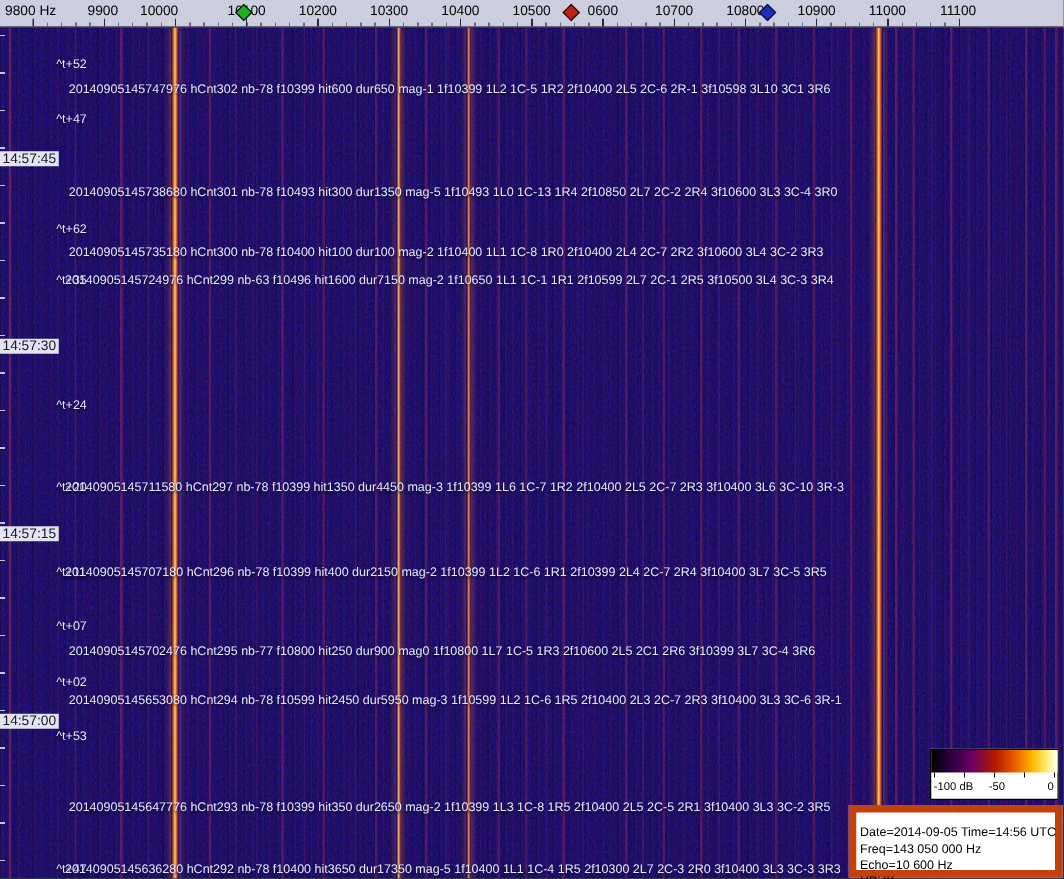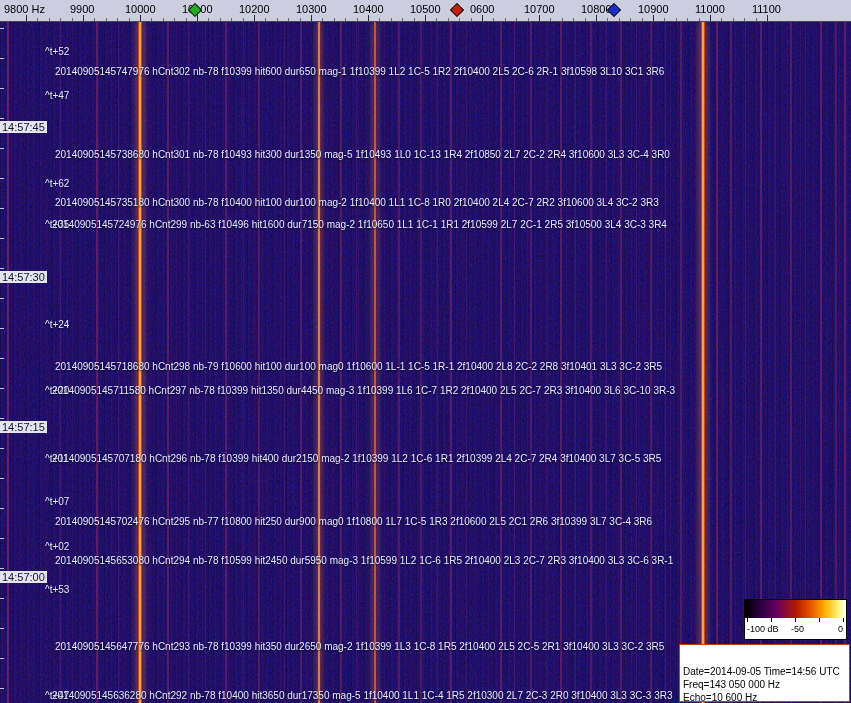--- a/index.html
+++ b/index.html
@@ -43,33 +43,33 @@
               background:#fff;border:1px solid #000;box-sizing:border-box;}
   .cbar-grad{position:absolute;left:0;top:0;right:0;height:18px;
              background:linear-gradient(90deg,#000 0%,#2a0040 15%,#6a0060 32%,#b01800 50%,
                         #e85600 65%,#ffb400 80%,#fff27a 92%,#ffffff 100%);}
   .cbar-ticks{position:absolute;left:2px;width:97px;top:18px;height:4px;
               background:repeating-linear-gradient(90deg,#000 0 1px,transparent 1px 24px);}
   .cbar-label{position:absolute;top:24px;font-size:9px;color:#000;white-space:nowrap;}
 
   
   .info-box{position:absolute;left:679px;top:622px;width:171px;height:58px;z-index:9;
-            background:#fff;border:1px solid #c2410c;box-sizing:border-box;
-            font-size:10px;line-height:13px;color:#000;padding:20px 0 0 3px;}
+            background:#fff;border:6px solid #c2410c;box-sizing:border-box;
+            font-size:10px;line-height:13px;color:#000;padding:10px 0 0 3px;}
   .info-box div{white-space:nowrap;}
 </style>
 </head>
 <body>
 
 <div id="app">
 
   <div class="ruler">
     <span class="flabel" style="left:4px">9800 Hz</span>
     <span class="flabel" style="left:70px">9900</span>
-    <span class="flabel" style="left:125px">10000</span>
+    <span class="flabel" style="left:112px">10000</span>
     <span class="flabel" style="left:182px">10100</span>
     <span class="flabel" style="left:239px">10200</span>
     <span class="flabel" style="left:296px">10300</span>
     <span class="flabel" style="left:353px">10400</span>
     <span class="flabel" style="left:410px">10500</span>
     <span class="flabel" style="left:470px">0600</span>
     <span class="flabel" style="left:524px">10700</span>
     <span class="flabel" style="left:581px">10800</span>
     <span class="flabel" style="left:638px">10900</span>
     <span class="flabel" style="left:695px">11000</span>
@@ -176,21 +176,20 @@
     <span class="emarker" style="left:45px;top:431px">^t+11</span>
     <span class="emarker" style="left:45px;top:474px">^t+07</span>
     <span class="emarker" style="left:45px;top:519px">^t+02</span>
     <span class="emarker" style="left:45px;top:562px">^t+53</span>
     <span class="emarker" style="left:45px;top:668px">^t+47</span>
 
     <span class="eline" style="left:55px;top:44px">20140905145747976 hCnt302 nb-78 f10399 hit600 dur650 mag-1 1f10399 1L2 1C-5 1R2 2f10400 2L5 2C-6 2R-1 3f10598 3L10 3C1 3R6</span>
     <span class="eline" style="left:55px;top:127px">20140905145738680 hCnt301 nb-78 f10493 hit300 dur1350 mag-5 1f10493 1L0 1C-13 1R4 2f10850 2L7 2C-2 2R4 3f10600 3L3 3C-4 3R0</span>
     <span class="eline" style="left:55px;top:175px">20140905145735180 hCnt300 nb-78 f10400 hit100 dur100 mag-2 1f10400 1L1 1C-8 1R0 2f10400 2L4 2C-7 2R2 3f10600 3L4 3C-2 3R3</span>
     <span class="eline" style="left:52px;top:197px">20140905145724976 hCnt299 nb-63 f10496 hit1600 dur7150 mag-2 1f10650 1L1 1C-1 1R1 2f10599 2L7 2C-1 2R5 3f10500 3L4 3C-3 3R4</span>
-    <span class="eline" style="left:55px;top:339px">20140905145718680 hCnt298 nb-79 f10600 hit100 dur100 mag0 1f10600 1L-1 1C-5 1R-1 2f10400 2L8 2C-2 2R8 3f10401 3L3 3C-2 3R5</span>
     <span class="eline" style="left:52px;top:363px">20140905145711580 hCnt297 nb-78 f10399 hit1350 dur4450 mag-3 1f10399 1L6 1C-7 1R2 2f10400 2L5 2C-7 2R3 3f10400 3L6 3C-10 3R-3</span>
     <span class="eline" style="left:52px;top:431px">20140905145707180 hCnt296 nb-78 f10399 hit400 dur2150 mag-2 1f10399 1L2 1C-6 1R1 2f10399 2L4 2C-7 2R4 3f10400 3L7 3C-5 3R5</span>
     <span class="eline" style="left:55px;top:494px">20140905145702476 hCnt295 nb-77 f10800 hit250 dur900 mag0 1f10800 1L7 1C-5 1R3 2f10600 2L5 2C1 2R6 3f10399 3L7 3C-4 3R6</span>
     <span class="eline" style="left:55px;top:533px">20140905145653080 hCnt294 nb-78 f10599 hit2450 dur5950 mag-3 1f10599 1L2 1C-6 1R5 2f10400 2L3 2C-7 2R3 3f10400 3L3 3C-6 3R-1</span>
     <span class="eline" style="left:55px;top:619px">20140905145647776 hCnt293 nb-78 f10399 hit350 dur2650 mag-2 1f10399 1L3 1C-8 1R5 2f10400 2L5 2C-5 2R1 3f10400 3L3 3C-2 3R5</span>
     <span class="eline" style="left:52px;top:668px">20140905145636280 hCnt292 nb-78 f10400 hit3650 dur17350 mag-5 1f10400 1L1 1C-4 1R5 2f10300 2L7 2C-3 2R0 3f10400 3L3 3C-3 3R3</span>
 
     <div class="cbar-panel">
       <div class="cbar-grad"></div>
       <div class="cbar-ticks"></div>

